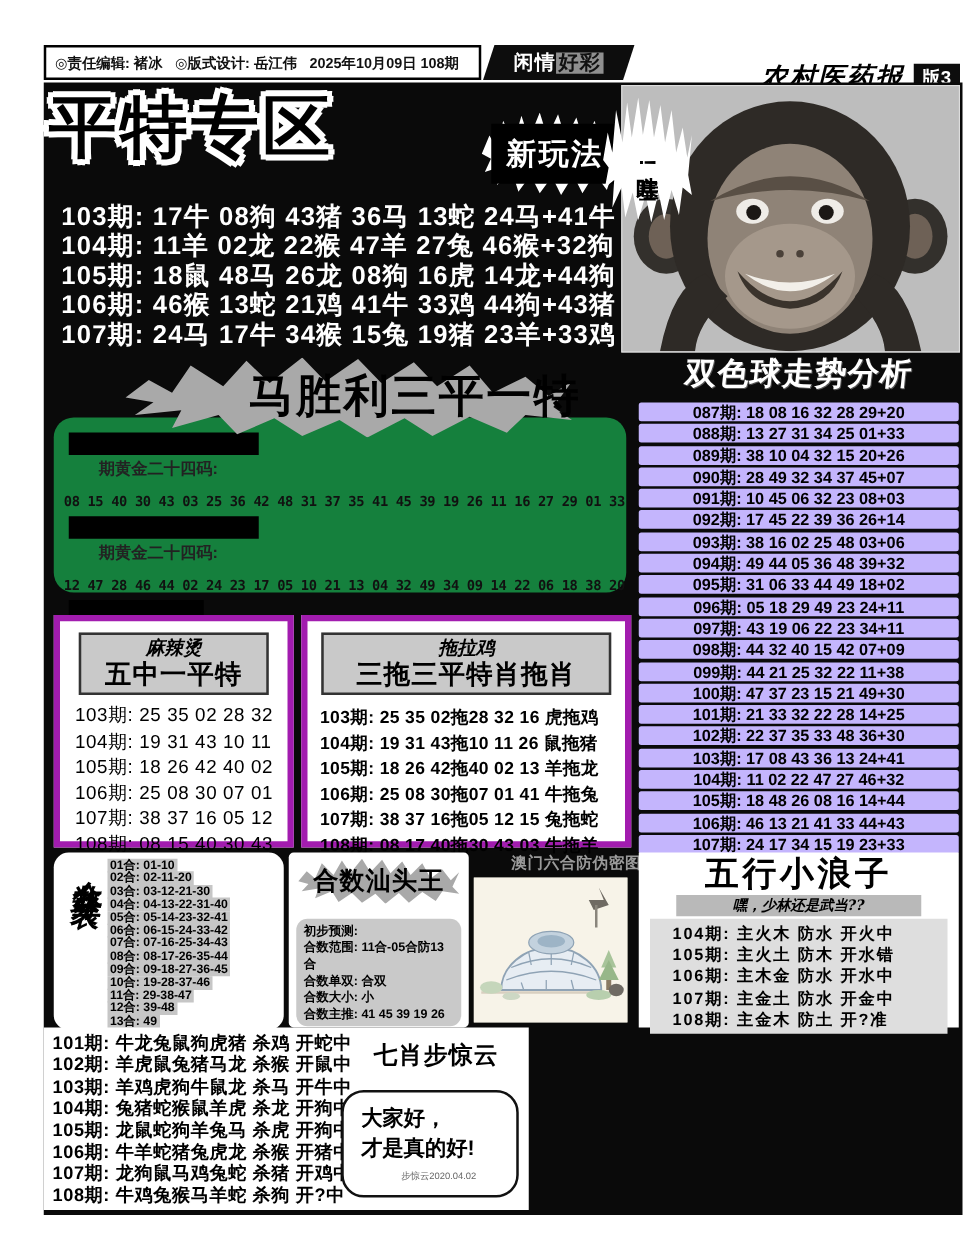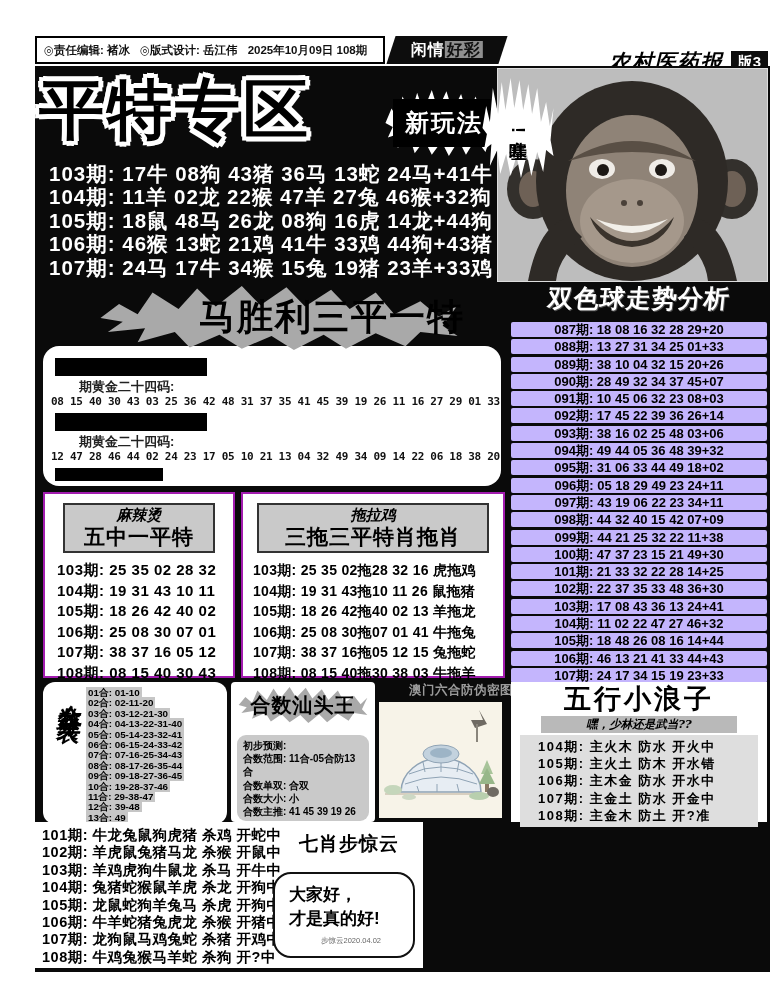--- a/index.html
+++ b/index.html
@@ -12,21 +12,21 @@
   .tb-banner { position:relative; width:112px; margin-left:6px; background:#0d0d0d; transform:skewX(-18deg); display:flex; align-items:center; justify-content:center; }
   .tb-banner .inner { transform:skewX(18deg); font-weight:900; font-size:16px; color:#fff; letter-spacing:1px; white-space:nowrap; }
   .tb-banner .inner .half2 { background:#8f8f8f; color:#111; padding:0 2px; }
   .tb-right { flex:1; display:flex; align-items:center; justify-content:flex-end; gap:7px; padding-right:2px;margin-top:24px; }
   .paper-name { font-family:"DejaVu Serif","Liberation Serif",serif; font-style:italic; font-weight:900; font-size:21px; color:#000; letter-spacing:2px; }
   .edition { background:#0d0d0d; color:#fff; font-weight:900; font-size:15px; padding:2px 7px; }
 
   
   .main { position:absolute; left:35px; top:66px; width:735px; height:906px; background:#0a0a0a; }
 
-  .big-title { position:absolute; left:4px; top:0px; font-size:65px; font-weight:900; letter-spacing:3px; color:#000; white-space:nowrap;
+  .big-title { position:absolute; left:4px; top:0px; font-size:54px; font-weight:900; letter-spacing:3px; color:#000; white-space:nowrap;
     text-shadow:0 -5px #fff,0 5px #fff,-5px 0 #fff,5px 0 #fff,-4px -4px #fff,4px -4px #fff,-4px 4px #fff,4px 4px #fff; }
 
   .burst { position:absolute; inset:0;
     clip-path:polygon(2% 50%,7% 28%,12% 44%,16% 10%,23% 36%,28% 4%,33% 32%,40% 0%,45% 30%,52% 2%,57% 32%,64% 6%,69% 36%,76% 10%,81% 44%,88% 24%,93% 48%,98% 30%,94% 62%,98% 78%,88% 72%,84% 94%,76% 74%,68% 98%,62% 76%,54% 100%,48% 78%,40% 98%,34% 76%,26% 96%,22% 72%,12% 88%,14% 66%,4% 72%,8% 56%); }
 
   .badge-wrap { position:absolute; left:348px; top:24px; width:122px; height:66px; z-index:2; }
   .badge-wrap .burst { background:#fff; }
   .badge-inner { position:absolute; inset:9px 10px; background:#000; color:#fff; font-size:24px; font-weight:900; text-align:center; display:flex; align-items:center; justify-content:center; letter-spacing:2px; }
 
   .photo { position:absolute; left:462px; top:2px; width:271px; height:214px; background:#bdbdbd; border:1px solid #ddd; }
@@ -34,43 +34,43 @@
   .wow-wrap .burst { background:#fff; }
   .wow-label { position:relative; z-index:1; writing-mode:vertical-rl; font-size:18px; font-weight:900; color:#000; margin:20px auto 0; text-align:center; height:64px; display:block; }
 
   .pingte-rows { position:absolute; left:14px; top:96px; width:456px; color:#fff; }
   .pingte-row { font-size:20.5px; font-weight:700; line-height:23.4px; letter-spacing:1px; white-space:nowrap; }
 
   
   .msl-wrap { position:absolute; left:58px; top:220px; width:372px; height:64px; z-index:2; }
   .msl-wrap .burst { background:#a9a9a9; }
   .msl-title { position:relative; z-index:1; font-size:36px; font-weight:900; color:#000; text-align:right; line-height:62px; letter-spacing:2px; white-space:nowrap; }
-  .msl-box { position:absolute; left:8px; top:280px; width:458px; height:140px; background:#ffffff; border-radius:16px; padding:10px 0 0 0; }
+  .msl-box { position:absolute; left:8px; top:268px; width:458px; height:140px; background:#15803d; border-radius:16px; padding:10px 0 0 0; }
   .redact { background:#000; height:18px; }
   .r1 { width:152px; margin:2px 0 3px 12px; }
   .r2 { width:152px; margin:4px 0 3px 12px; }
   .r3 { width:108px; height:13px; margin:4px 0 0 12px; }
   .code-label { margin-left:36px; font-size:13px; font-weight:700; color:#222; line-height:16px; }
-  .code-nums { margin:0 2px 0 8px; font-size:11px; font-weight:700; letter-spacing:-0.3px; white-space:nowrap; font-family:"DejaVu Sans Mono","Liberation Mono",monospace; color:#111; line-height:14px; }
+  .code-nums { margin:12px 2px 0 8px; font-size:11px; font-weight:700; letter-spacing:-0.3px; white-space:nowrap; font-family:"DejaVu Sans Mono","Liberation Mono",monospace; color:#111; line-height:14px; }
 
   
   .ssq { position:absolute; left:476px; top:216px; width:256px; }
   .ssq-title { font-size:25px; font-weight:900; color:#fff; text-align:center; transform:skewX(-6deg); letter-spacing:1px; margin-bottom:7px; white-space:nowrap; text-shadow:1px 1px 0 #555; }
   .ssq-row { background:#c4b5fd; color:#000; font-weight:700; font-size:13px; height:15px; line-height:15px; margin-bottom:2.3px; text-align:center; white-space:nowrap; border-radius:2px; }
 
   
-  .wbox { position:absolute; background:#fff; border:2px solid #a21caf; }
+  .wbox { position:absolute; background:#fff; border:5px solid #a21caf; }
   .mala { left:8px; top:426px; width:192px; height:186px; }
   .tuola { left:206px; top:426px; width:264px; height:186px; }
   .gray-head { margin:9px auto 7px; border:2px solid #333; background:#c9c9c9; text-align:center; padding:1px 0 2px; }
   .mala .gray-head { width:152px; }
   .tuola .gray-head { width:232px; }
   .script { font-family:"DejaVu Serif","Liberation Serif",serif; font-style:italic; font-weight:700; font-size:15px; }
   .ghead-title { font-size:21px; font-weight:900; letter-spacing:1px; line-height:24px; }
-  .mala-row { font-size:15px; font-weight:700; line-height:20.5px; padding-left:12px; letter-spacing:0.5px; white-space:nowrap; }
+  .mala-row { font-size:15px; font-weight:400; line-height:20.5px; padding-left:12px; letter-spacing:0.5px; white-space:nowrap; }
   .tuola-row { font-size:14px; font-weight:700; line-height:20.5px; padding-left:10px; letter-spacing:0.3px; white-space:nowrap; }
 
   
   .hefen { position:absolute; left:8px; top:616px; width:184px; height:142px; background:#fff; border-radius:12px; display:flex; }
   .vtitle { writing-mode:vertical-rl; font-size:23px; font-weight:900; font-style:italic; letter-spacing:4px; padding:4px 2px 0 10px; color:#000; }
   .hrows { flex:1; padding-top:6px; }
   .hrow { line-height:10.4px; font-size:9.8px; font-weight:700; white-space:nowrap; }
   .hrow span { background:#c6c6c6; padding:0 2px; }
 
   
@@ -234,21 +234,21 @@
       <div class="gray-head">
         <div class="script">拖拉鸡</div>
         <div class="ghead-title">三拖三平特肖拖肖</div>
       </div>
       <div>
           <div class="tuola-row">103期: 25 35 02拖28 32 16 虎拖鸡</div>
           <div class="tuola-row">104期: 19 31 43拖10 11 26 鼠拖猪</div>
           <div class="tuola-row">105期: 18 26 42拖40 02 13 羊拖龙</div>
           <div class="tuola-row">106期: 25 08 30拖07 01 41 牛拖兔</div>
           <div class="tuola-row">107期: 38 37 16拖05 12 15 兔拖蛇</div>
-          <div class="tuola-row">108期: 08 15 40拖30 38 03 牛拖羊</div>
+          <div class="tuola-row">108期: 08 17 40拖30 43 03 牛拖羊</div>
         </div>
     </div>
 
     <div class="hefen">
       <div class="vtitle">合数分类表</div>
       <div class="hrows">
           <div class="hrow"><span>01合: 01-10</span></div>
           <div class="hrow"><span>02合: 02-11-20</span></div>
           <div class="hrow"><span>03合: 03-12-21-30</span></div>
           <div class="hrow"><span>04合: 04-13-22-31-40</span></div>

